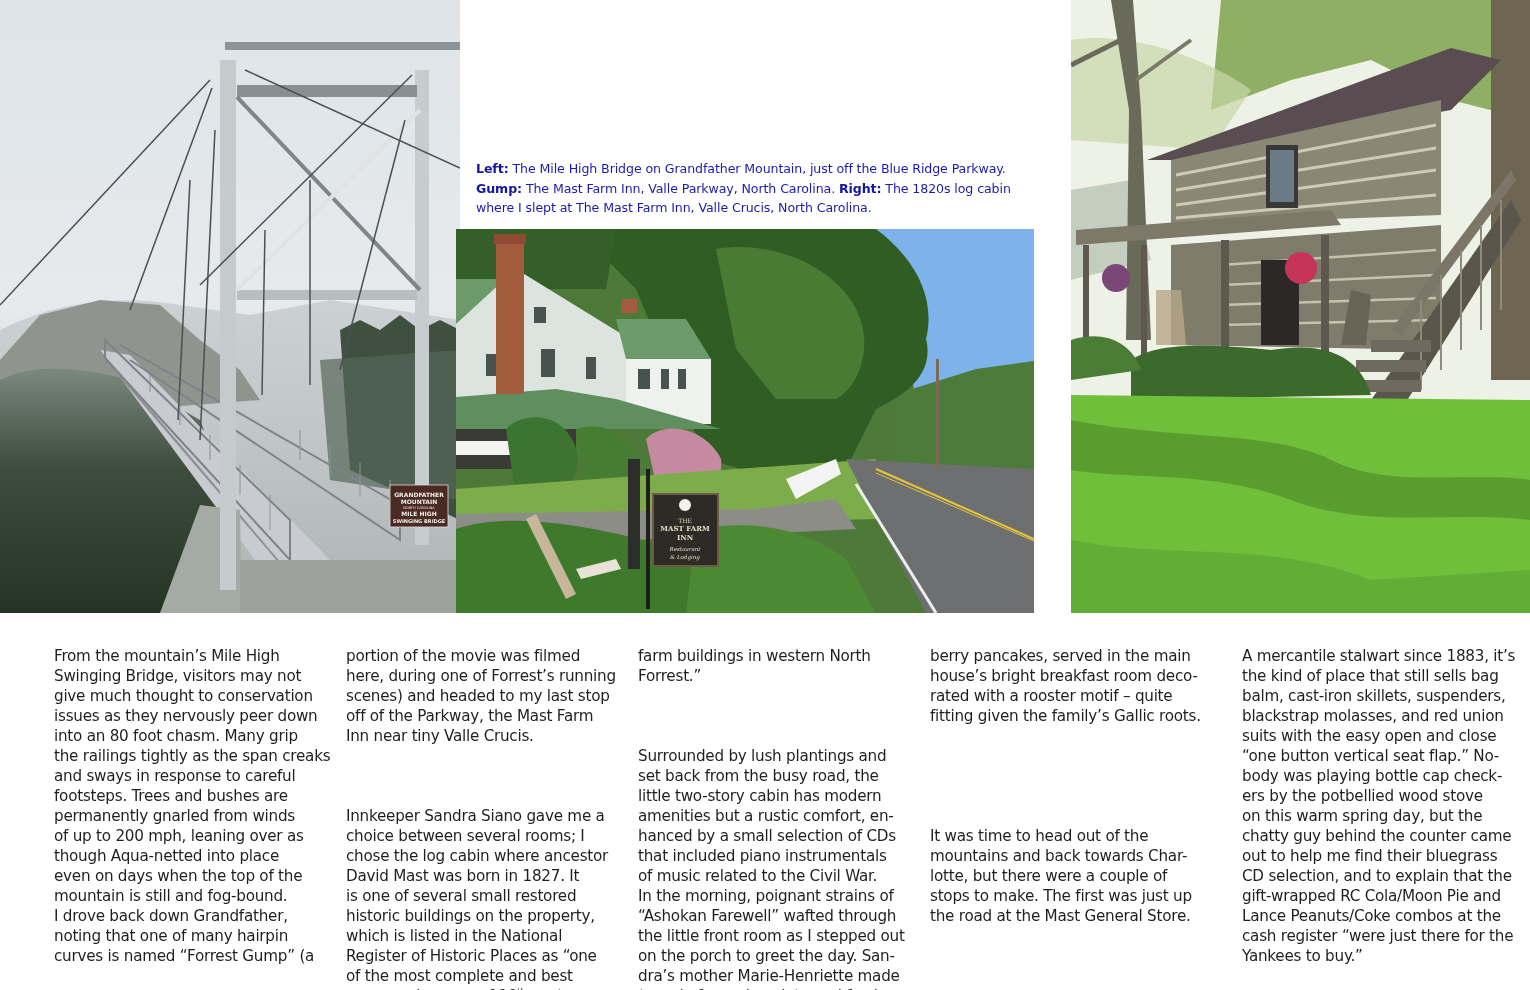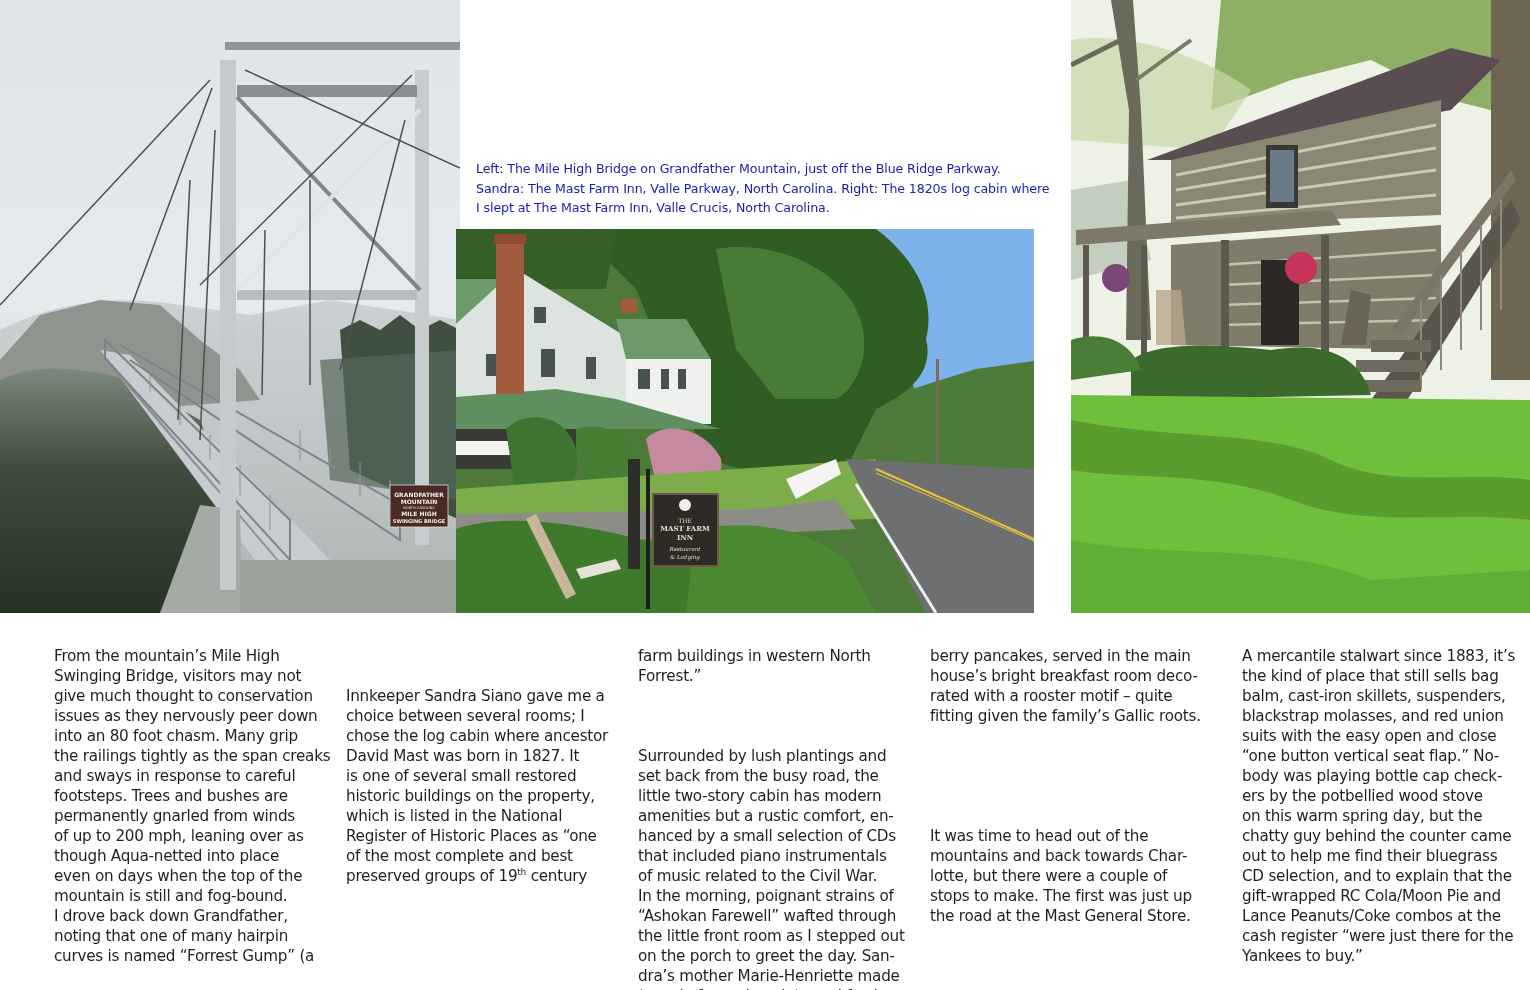--- a/index.html
+++ b/index.html
@@ -11,21 +11,21 @@
 
     #photo-bridge { left: 0; top: 0; width: 460px; height: 613px; }
     #photo-inn { left: 456px; top: 229px; width: 578px; height: 384px; }
     #photo-cabin { left: 1071px; top: 0; width: 459px; height: 613px; }
 
     .caption {
       position: absolute; left: 476px; top: 159px; width: 575px;
       font-size: 12.6px; line-height: 19.5px; color: #1b1bb0;
       letter-spacing: -0.1px;
     }
-    .caption b { font-weight: normal; color: #1515a0; }
+    .caption b { font-weight: bold; color: #1515a0; }
 
     .columns { position: absolute; top: 626px; left: 12px; width: 1530px; height: 364px; }
     .col {
       position: absolute; top: 0; width: 290px;
       font-size: 15.2px; line-height: 20px; color: #1f1f1f;
       letter-spacing: -0.25px; white-space: pre-line;
     }
     .col p { margin: 0; }
     .col .gap { height: 20px; }
     #col-1 { left: 42px; }
@@ -110,21 +110,21 @@
       <text x="419" y="497" font-family="DejaVu Sans, sans-serif" font-size="6" font-weight="bold" fill="#f0eee8" text-anchor="middle">GRANDFATHER</text>
       <text x="419" y="504" font-family="DejaVu Sans, sans-serif" font-size="6" font-weight="bold" fill="#f0eee8" text-anchor="middle">MOUNTAIN</text>
       <text x="419" y="509" font-family="DejaVu Sans, sans-serif" font-size="3.5" fill="#f0eee8" text-anchor="middle">NORTH CAROLINA</text>
       <text x="419" y="516" font-family="DejaVu Sans, sans-serif" font-size="6" font-weight="bold" fill="#f0eee8" text-anchor="middle">MILE HIGH</text>
       <text x="419" y="523" font-family="DejaVu Sans, sans-serif" font-size="5" font-weight="bold" fill="#f0eee8" text-anchor="middle">SWINGING BRIDGE</text>
     </g>
   </svg>
 </div>
 
 <div class="caption">
-  <b>Left:</b><span> The Mile High Bridge on Grandfather Mountain, just off the Blue Ridge Parkway. </span><b>Sandra:</b><span> The Mast Farm Inn, Valle Parkway, North Carolina. </span><b>Right:</b><span> The 1820s log cabin where I slept at The Mast Farm Inn, Valle Crucis, North Carolina.</span>
+  <b>Left:</b><span> The Mile High Bridge on Grandfather Mountain, just off the Blue Ridge Parkway. </span><b>Gump:</b><span> The Mast Farm Inn, Valle Parkway, North Carolina. </span><b>Right:</b><span> The 1820s log cabin where I slept at The Mast Farm Inn, Valle Crucis, North Carolina.</span>
 </div>
 
 <div class="photo" id="photo-inn">
   <svg viewBox="0 0 578 384" preserveAspectRatio="none">
     <rect width="578" height="384" fill="#4d7a39"></rect>
 
     <path d="M400,0 L578,0 L578,140 L460,170 L450,120 Z" fill="#7db2ea"></path>
 
     <path d="M440,165 L520,140 L578,132 L578,240 L440,240 Z" fill="#4d7c3a"></path>
 
@@ -280,20 +280,25 @@
 of up to 200 mph, leaning over as
 though Aqua-netted into place
 even on days when the top of the
 mountain is still and fog-bound.
 I drove back down Grandfather,
 noting that one of many hairpin
 curves is named “Forrest Gump” (a</p>
   </div>
 
   <div class="col" id="col-2">
+    <p>portion of the movie was filmed
+here, during one of Forrest’s running
+scenes) and headed to my last stop
+off of the Parkway, the Mast Farm
+Inn near tiny Valle Crucis.</p>
     <div class="gap"></div>
     <p><span>Innkeeper Sandra Siano gave me a
 choice between several rooms; I
 chose the log cabin where ancestor
 David Mast was born in 1827.  It
 is one of several small restored
 historic buildings on the property,
 which is listed in the National
 Register of Historic Places as “one
 of the most complete and best

